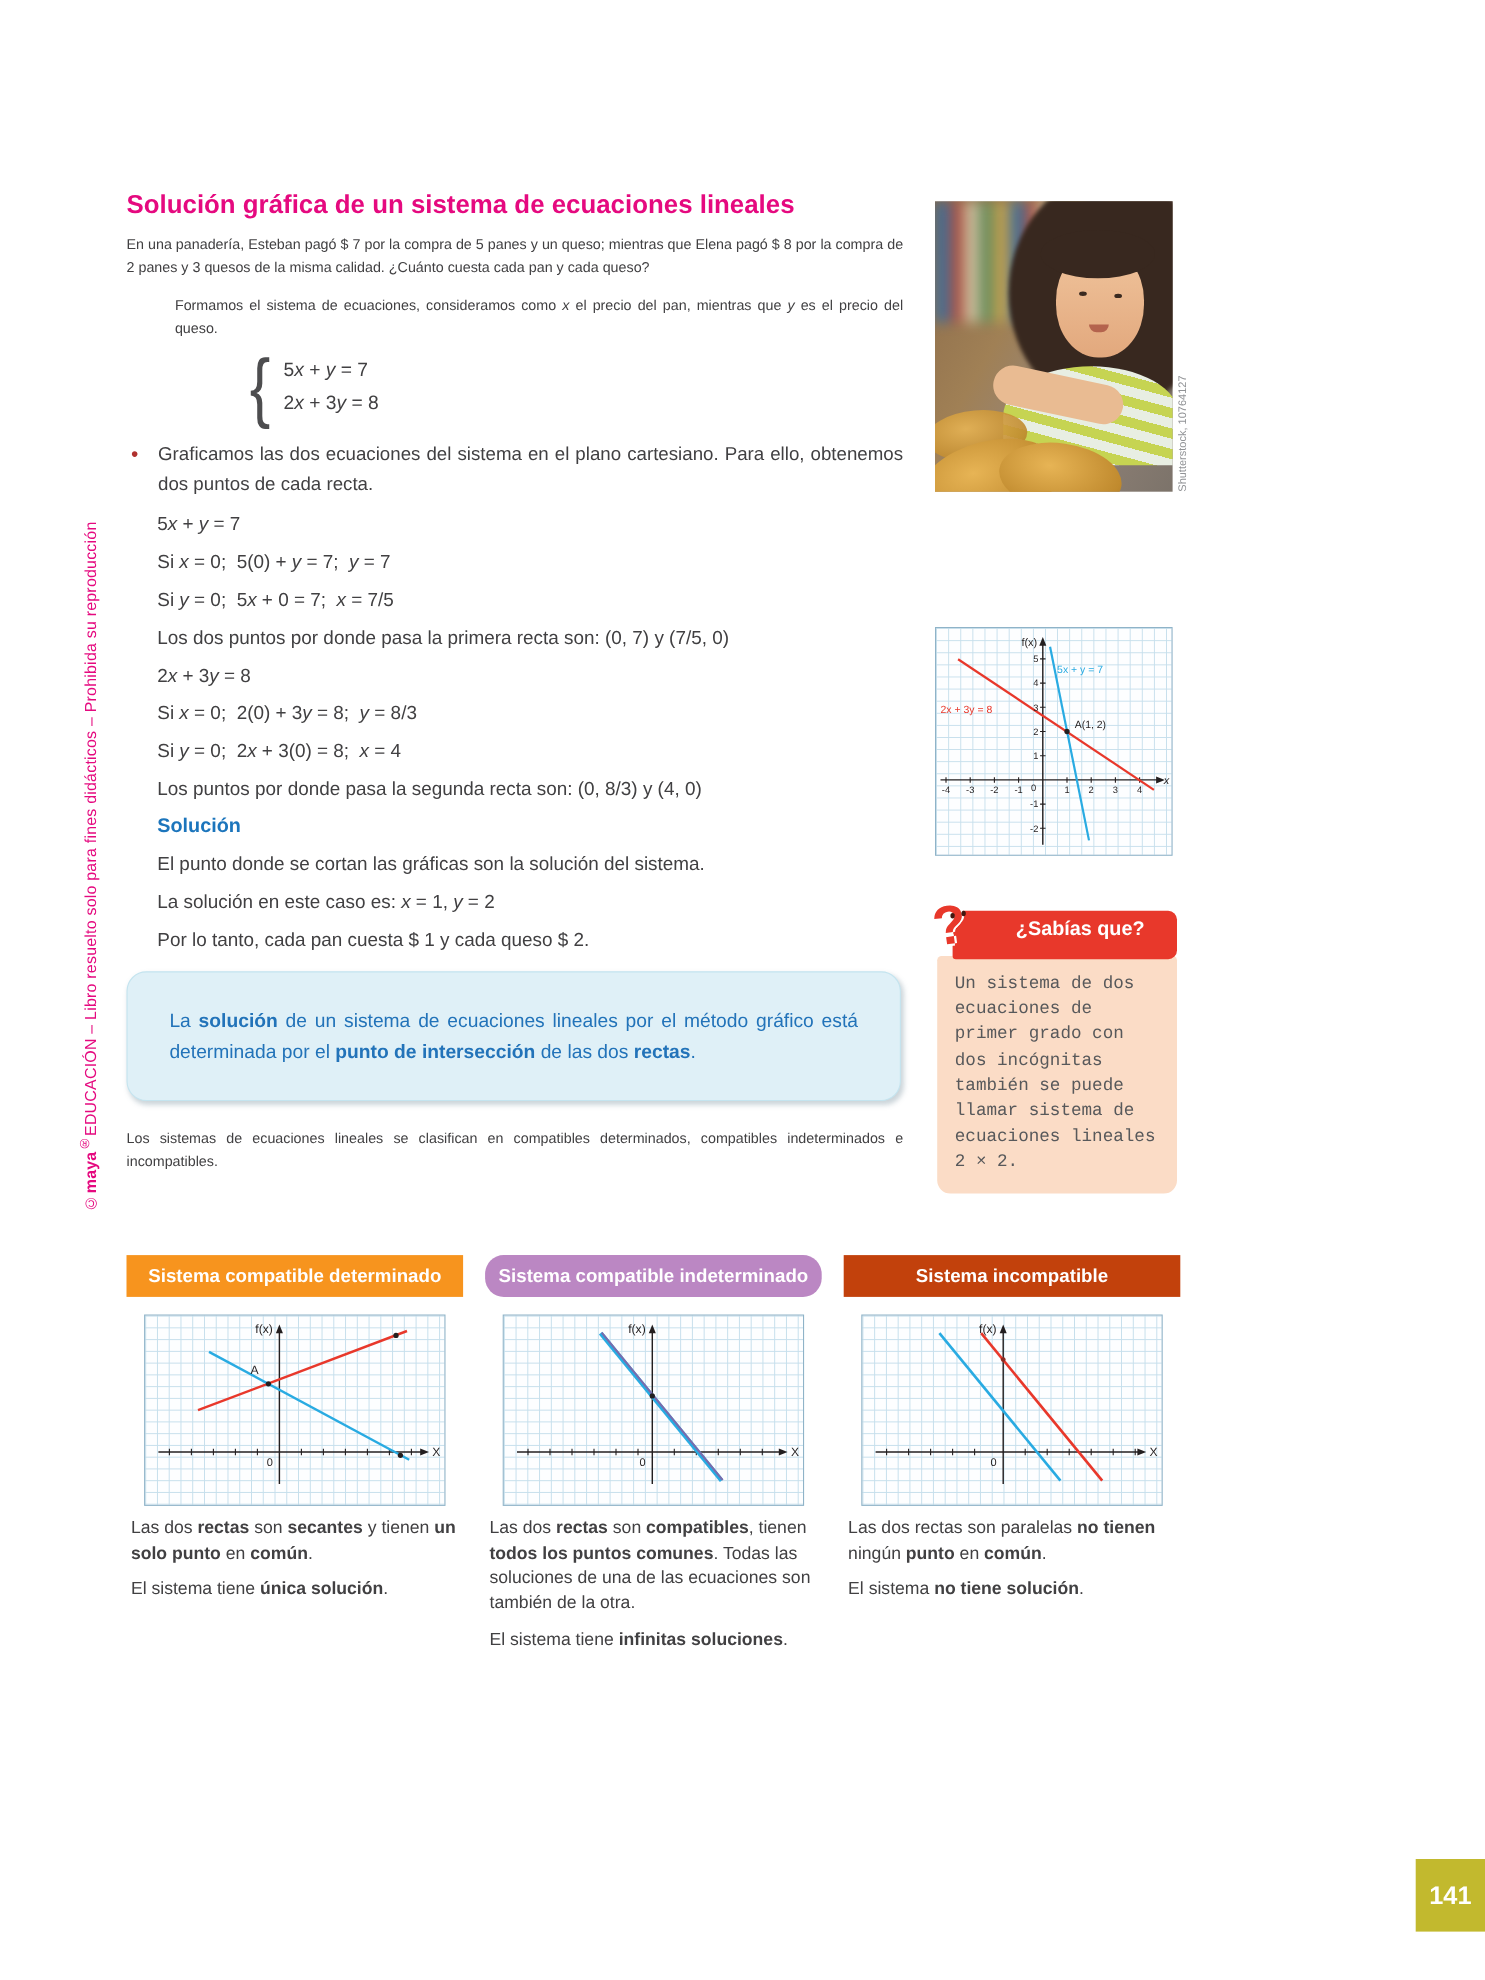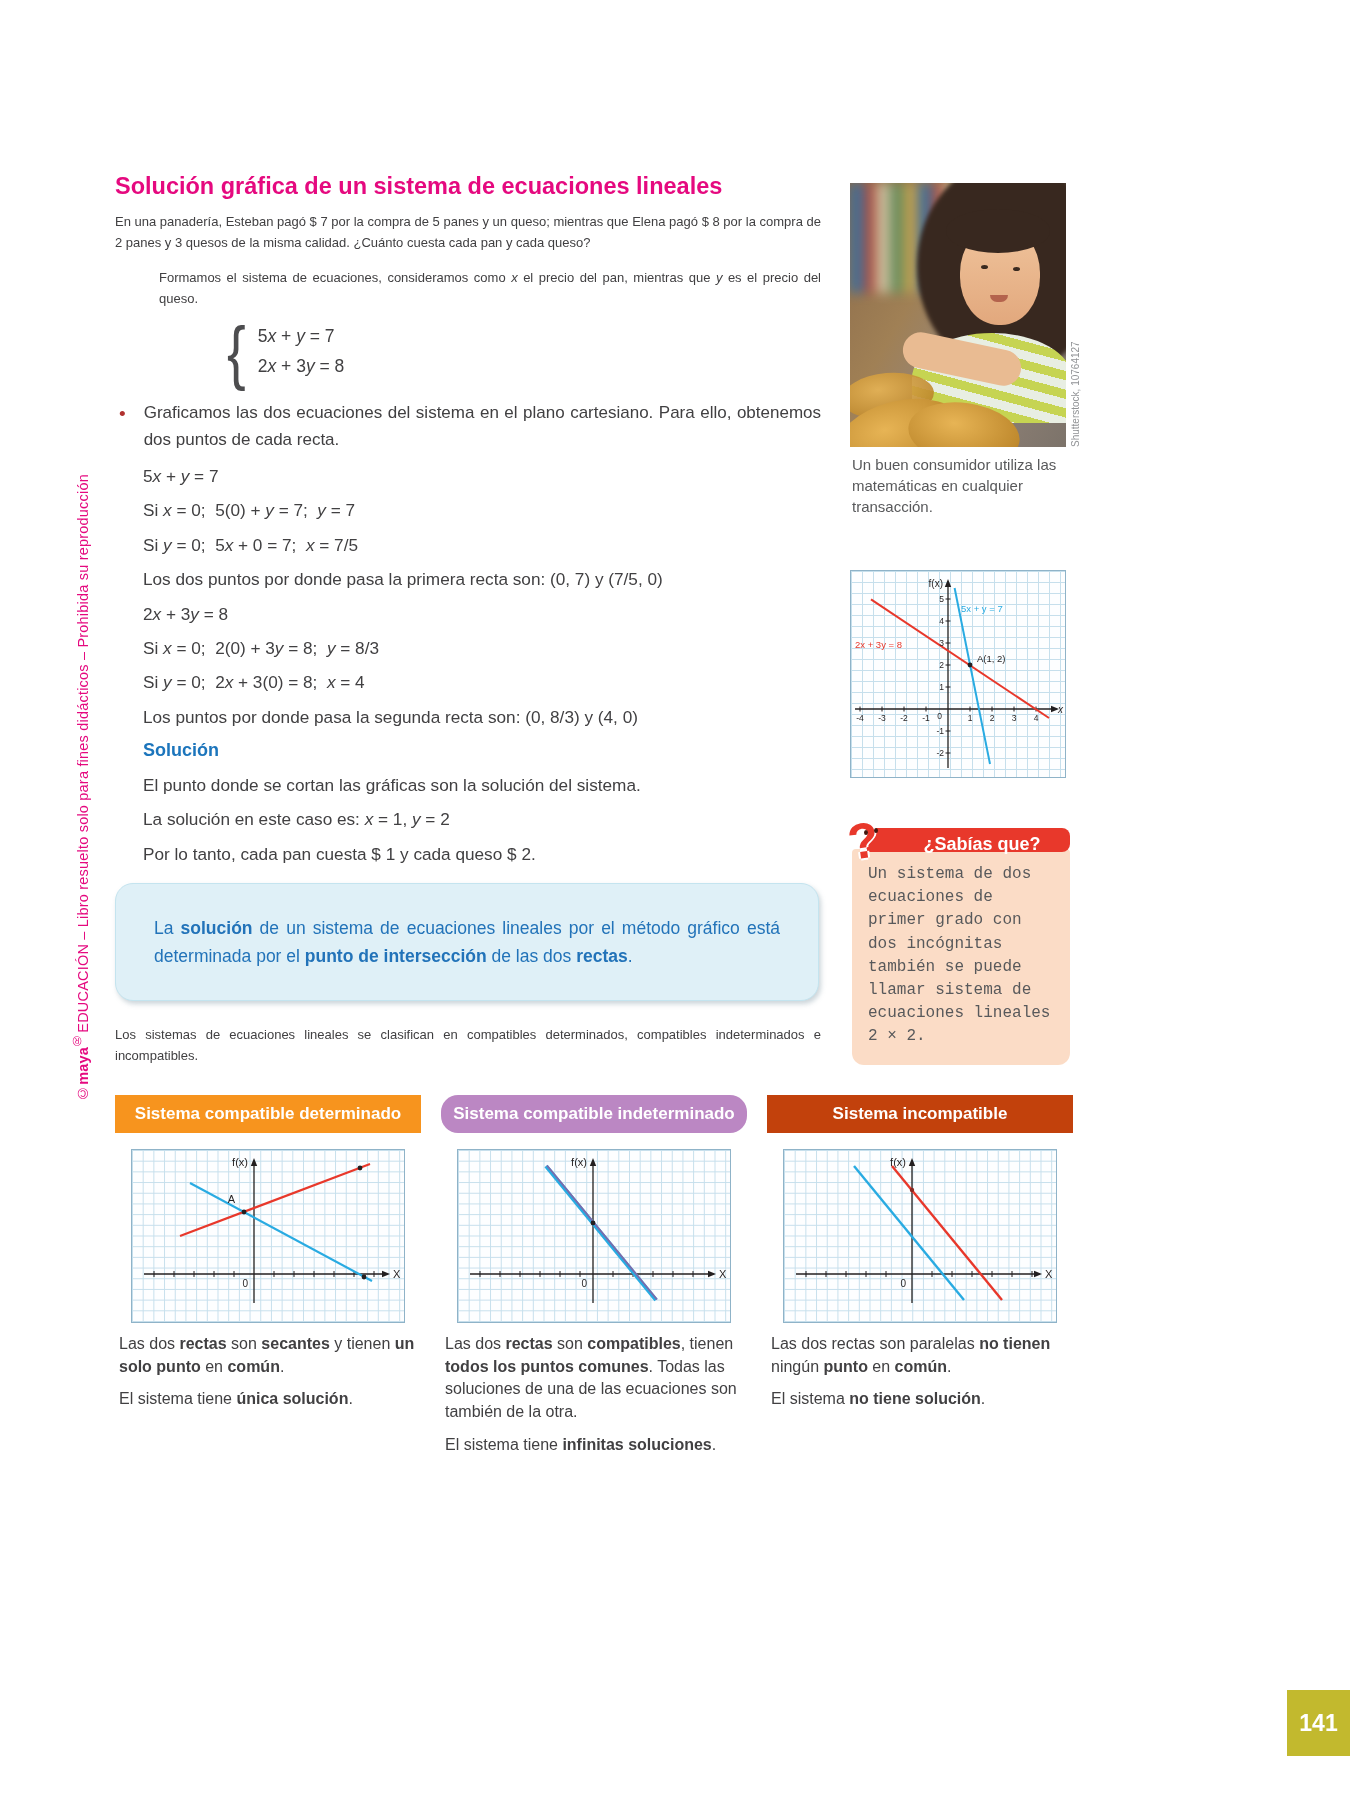--- a/index.html
+++ b/index.html
@@ -28,21 +28,21 @@
   .steps p{margin:0 0 12px 0;font-size:17.2px;line-height:1.3;}
   .sol-h{margin:2px 0 13px 0;font-size:18px;color:#1c75bc;font-weight:bold;}
 
   .callout{margin:18px 2px 0 0;background:#dff0f7;border:1px solid #c4e4ef;border-radius:18px;
     padding:14px 22px;box-shadow:2px 3px 5px rgba(110,135,150,.35);}
   .callout p{margin:16px;font-size:17.5px;line-height:1.6;color:#2273b9;text-align:justify;}
   .callout b{color:#2273b9;}
   .classify{margin-top:24px;}
 
   
-  .ctable{position:absolute;left:115px;top:1095px;width:958px;display:grid;
+  .ctable{position:absolute;left:115px;top:1141px;width:958px;display:grid;
     grid-template-columns:1fr 1fr 1fr;gap:20px;}
   .cheader{height:38px;display:flex;align-items:center;justify-content:center;
     color:#fff;font-weight:bold;font-size:17px;}
   .cgraph{width:272px;height:172px;margin:16px auto 10px auto;position:relative;
     border:1px solid #8fb3c8;}
   .ccol p{margin:0 4px 10px 4px;font-size:16px;line-height:1.42;}
 
   
   .grid-bg{background-color:#fdfeff;
     background-image:linear-gradient(#c6dfec 1px, transparent 1px),
@@ -78,21 +78,21 @@
 
   .maingraph{position:absolute;left:850px;top:570px;width:214px;height:206px;border:1px solid #8fb3c8;background-size:11px 11px;}
 
   
   .sabias{position:absolute;left:852px;top:828px;width:218px;}
   .sq-mascot{position:absolute;left:-4px;top:-12px;z-index:3;font-size:50px;font-weight:800;
     color:#e8382b;transform:rotate(-8deg);line-height:1;
     text-shadow:-2px 0 #fff,2px 0 #fff,0 -2px #fff,0 2px #fff;}
   .sq-eye{position:absolute;width:4px;height:5px;border-radius:50%;background:#43170f;z-index:4;}
   .sq-eye.a{left:12px;top:2px;} .sq-eye.b{left:22px;top:0px;}
-  .sq-ribbon{position:relative;z-index:2;margin-left:14px;height:24px;background:#e8382b;
+  .sq-ribbon{position:relative;z-index:2;margin-left:14px;height:44px;background:#e8382b;
     border-radius:3px 8px 8px 3px;color:#fff;font-weight:bold;font-size:18px;line-height:32px;
     text-align:center;padding-left:28px;}
   .sq-body{position:relative;z-index:1;margin-top:-3px;background:#fbdcc6;border-radius:4px 4px 12px 12px;
     padding:14px 14px 16px 16px;font-size:16px;line-height:1.45;color:#58595b;font-family:Liberation Mono, monospace;}
 
   .pagenum{position:absolute;right:0;top:1690px;width:63px;height:66px;background:#c2b92e;
     color:#fff;font-size:23px;font-weight:bold;display:flex;align-items:center;justify-content:center;}
 
   svg text{font-family:"Liberation Sans", sans-serif;}
   i{font-style:italic;}
@@ -154,21 +154,20 @@
     <div class="ph-eye e1"></div>
     <div class="ph-eye e2"></div>
     <div class="ph-mouth"></div>
     <div class="ph-shirt"></div>
     <div class="ph-arm"></div>
     <div class="ph-bread b3"></div>
     <div class="ph-bread b1"></div>
     <div class="ph-bread b2"></div>
   </div>
   <div class="credit">Shutterstock, 10764127</div>
-  <div class="caption">Un buen consumidor utiliza las matemáticas en cualquier transacción.</div>
 
   <div class="maingraph grid-bg">
     <svg width="214" height="206" viewBox="0 0 214 206">
 
       <line x1="4" y1="138" x2="203" y2="138" stroke="#231f20" stroke-width="1.3"></line>
       <polygon points="208,138 200,134.8 200,141.2" fill="#231f20"></polygon>
       <line x1="97" y1="13" x2="97" y2="197" stroke="#231f20" stroke-width="1.3"></line>
       <polygon points="97,8 93.8,16 100.2,16" fill="#231f20"></polygon>
 
       <g stroke="#231f20" stroke-width="1">

